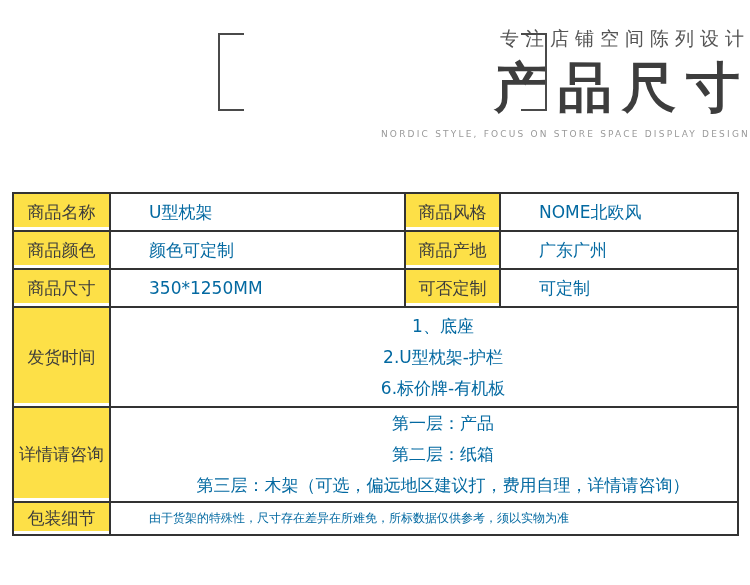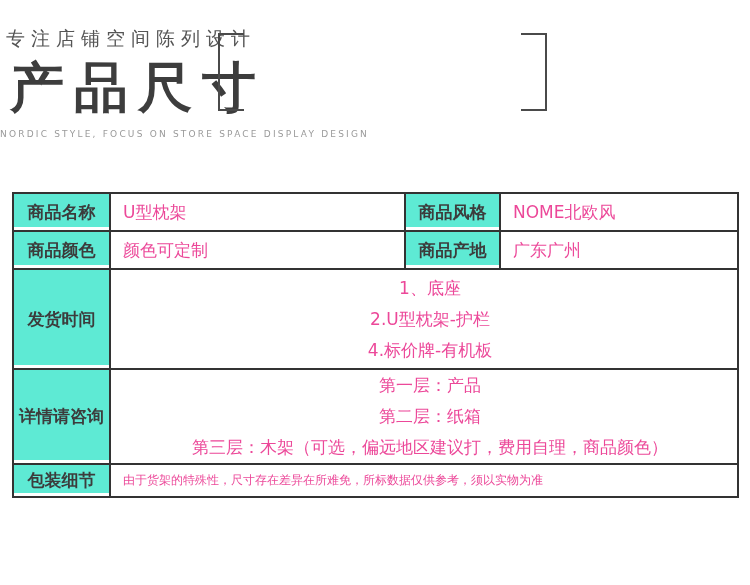--- a/index.html
+++ b/index.html
@@ -6,21 +6,21 @@
   html, body { background: #ffffff; }
   body {
     width: 750px; height: 585px;
     font-family: "DejaVu Sans", "Liberation Sans", sans-serif;
     color: #404040;
     overflow: hidden;
   }
   .page { width: 750px; height: 585px; position: relative; }
 
   
-  .hero { position: relative; width: 750px; padding-top: 27px; text-align: left; }
+  .hero { position: relative; width: 750px; padding-top: 27px; text-align: right; }
   .bracket { position: absolute; width: 26px; height: 78px; top: 33px; }
   .bracket-l { left: 218px; border-left: 2px solid #4a4a4a; border-top: 2px solid #4a4a4a; border-bottom: 2px solid #4a4a4a; }
   .bracket-r { left: 521px; border-right: 2px solid #4a4a4a; border-top: 2px solid #4a4a4a; border-bottom: 2px solid #4a4a4a; }
   .hero-sub {
     font-size: 19px; letter-spacing: 6px; color: #555555;
     line-height: 22px; padding-left: 6px;
   }
   .hero-title {
     font-size: 54px; font-weight: bold; color: #3d3d3d;
     letter-spacing: 10px; line-height: 74px; margin-top: 2px; padding-left: 10px;
@@ -32,27 +32,26 @@
 
   
   table.spec {
     position: absolute; top: 192px; left: 12px;
     width: 725px; border-collapse: collapse; table-layout: fixed;
     border: 2px solid #333333;
     font-size: 17px;
   }
   table.spec td { border: 2px solid #333333; vertical-align: middle; }
   td.lbl {
-    background: #5eead4;
+    background: #fde047;
     text-align: center;
     color: #3c3c3c;
     box-shadow: inset 0 -3px 0 0 #ffffff; 
-    font-weight: bold;
   }
-  td.val { background: #ffffff; color: #ec4899; padding-left: 12px; text-align: left; }
+  td.val { background: #ffffff; color: #0369a1; padding-left: 38px; text-align: left; }
   tr.r-pair { height: 38px; }
   tr.r-parts { height: 100px; }
   tr.r-pack { height: 94px; }
   tr.r-size { height: 33px; }
   td.val .line { line-height: 31px; text-align: center; }
   tr.r-size td.val { font-size: 12px; }
 </style>
 </head>
 <body>
 
@@ -79,34 +78,40 @@
         <td class="val">U型枕架</td>
         <td class="lbl">商品风格</td>
         <td class="val">NOME北欧风</td>
       </tr>
       <tr class="r-pair">
         <td class="lbl">商品颜色</td>
         <td class="val">颜色可定制</td>
         <td class="lbl">商品产地</td>
         <td class="val">广东广州</td>
       </tr>
+      <tr class="r-pair">
+        <td class="lbl">商品尺寸</td>
+        <td class="val">350*1250MM</td>
+        <td class="lbl">可否定制</td>
+        <td class="val">可定制</td>
+      </tr>
       <tr class="r-parts">
         <td class="lbl">发货时间</td>
         <td class="val" colspan="3">
           <div class="line">1、底座</div>
           <div class="line">2.U型枕架-护栏</div>
-          <div class="line">4.标价牌-有机板</div>
+          <div class="line">6.标价牌-有机板</div>
         </td>
       </tr>
       <tr class="r-pack">
         <td class="lbl">详情请咨询</td>
         <td class="val" colspan="3">
           <div class="line">第一层：产品</div>
           <div class="line">第二层：纸箱</div>
-          <div class="line">第三层：木架（可选，偏远地区建议打，费用自理，商品颜色）</div>
+          <div class="line">第三层：木架（可选，偏远地区建议打，费用自理，详情请咨询）</div>
         </td>
       </tr>
       <tr class="r-size">
         <td class="lbl">包装细节</td>
         <td class="val" colspan="3">由于货架的特殊性，尺寸存在差异在所难免，所标数据仅供参考，须以实物为准</td>
       </tr>
     </tbody>
   </table>
 
 </div>

